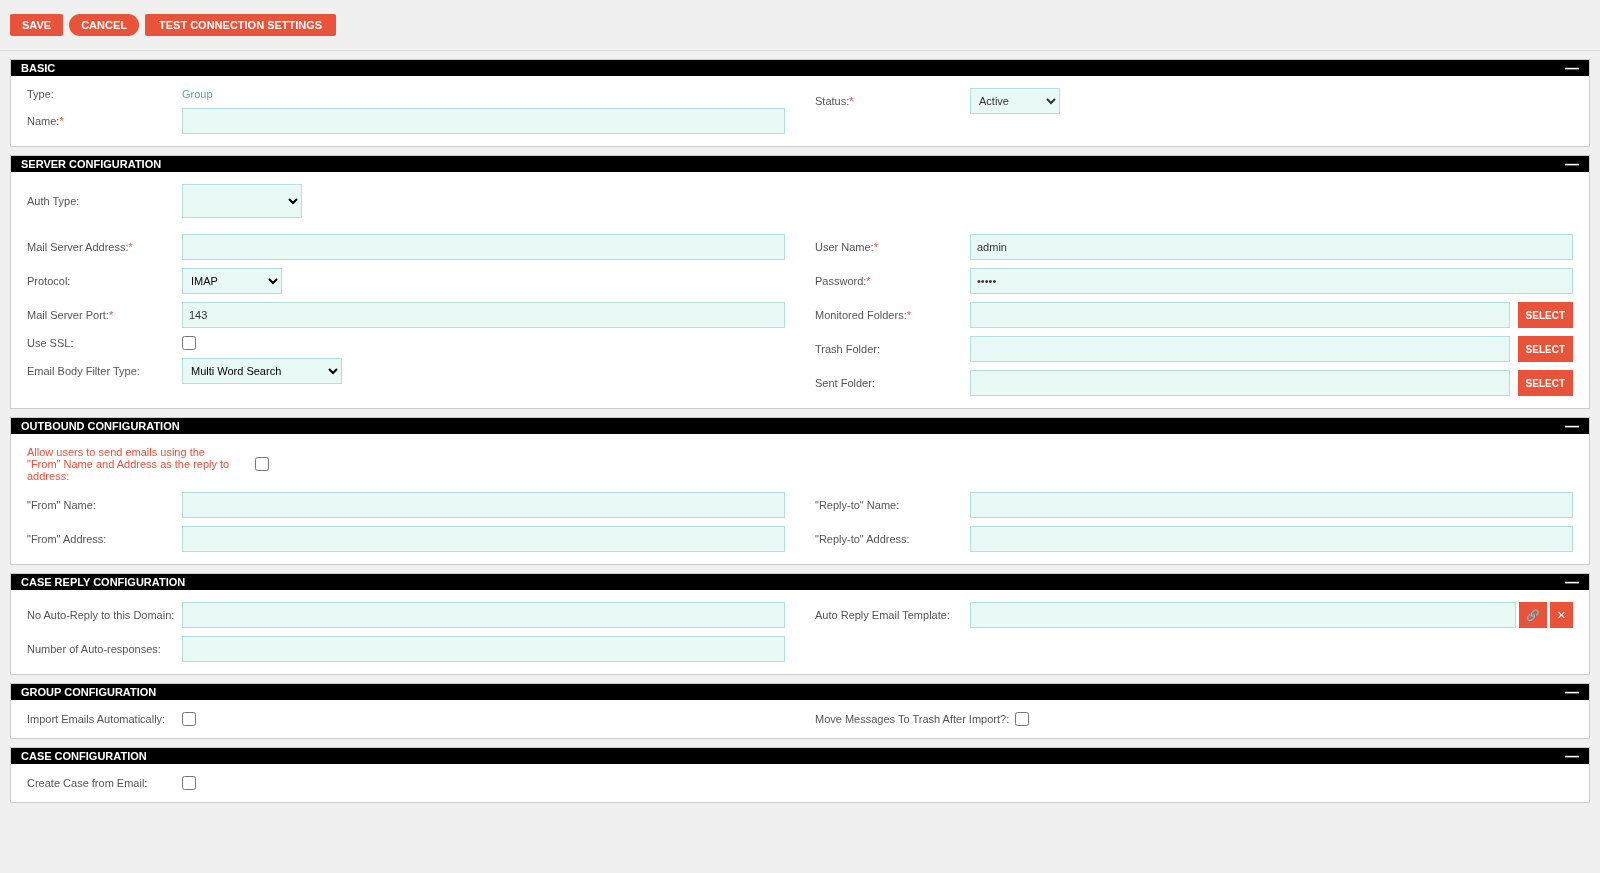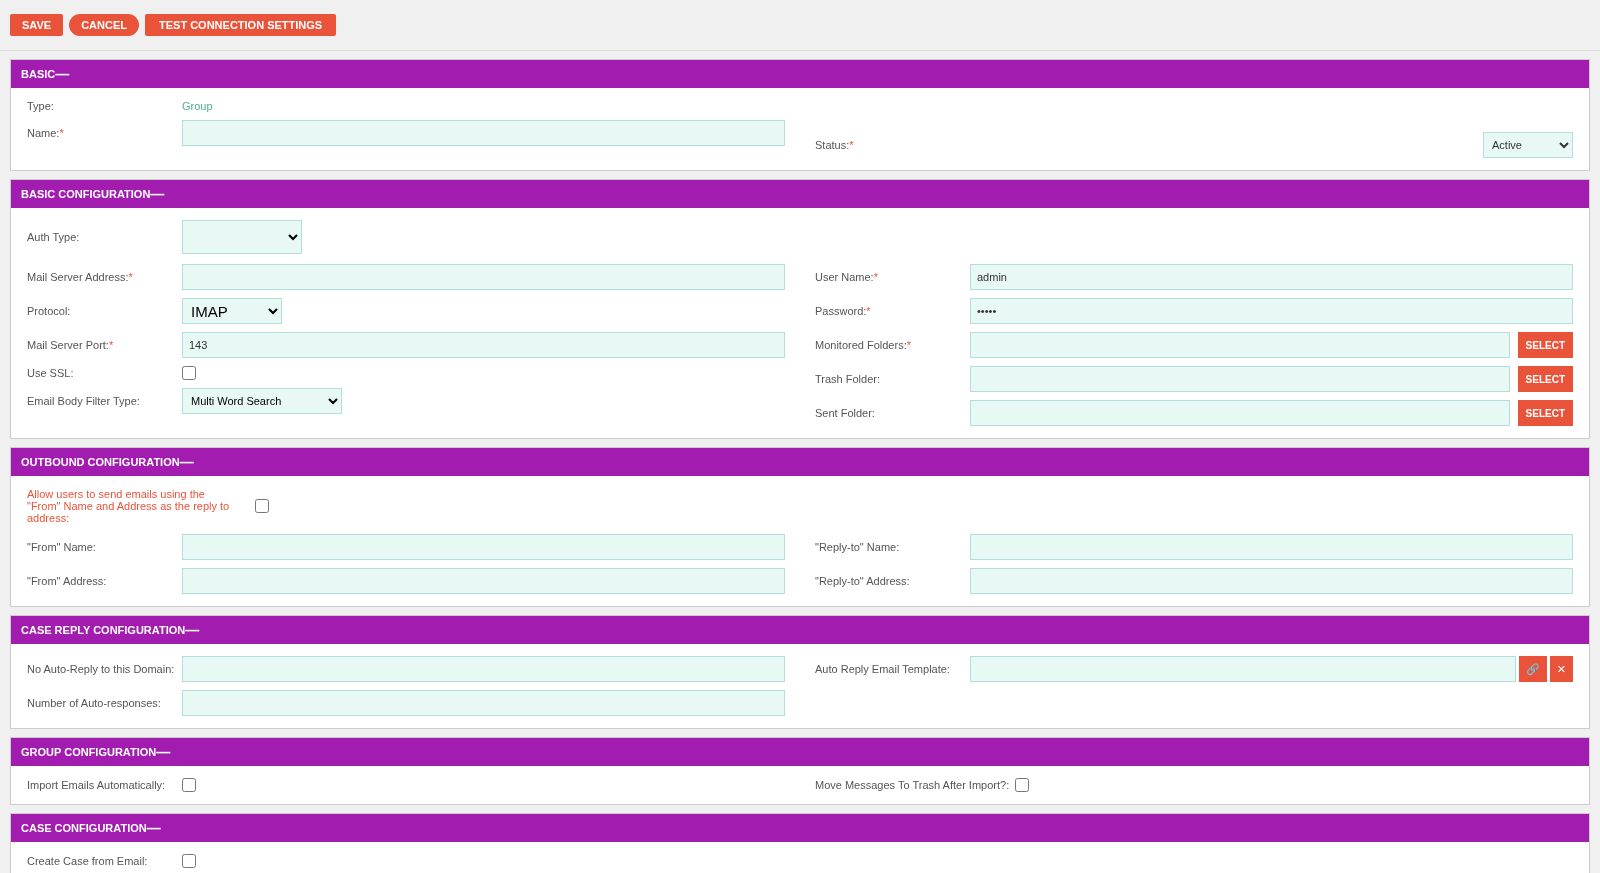--- a/index.html
+++ b/index.html
@@ -44,27 +44,27 @@
       border-radius: 2px;
     }
 
     
     .section {
       margin: 8px 10px;
       border: 1px solid #ccc;
       background: #fff;
     }
     .section-header {
-      background: #a21caf;
-      color: #fff;
-      padding: 6px 10px;
+      background: #000000;
+      color: #fff;
+      padding: 0 10px;
       font-size: 11px;
       font-weight: bold;
       display: flex;
-      justify-content: flex-start;
+      justify-content: space-between;
       align-items: center;
     }
     .section-header .collapse-icon {
       font-size: 14px;
       cursor: pointer;
       color: #fff;
     }
     .section-body {
       padding: 12px 16px;
     }
@@ -190,63 +190,63 @@
           <span class="field-value">Group</span>
         </div>
         <div class="inline-row">
           <span class="label-col">
             <span>Name:</span><span style="color:#e8533a">*</span>
           </span>
           <input type="text" class="form-input" style="min-width: 340px;">
         </div>
       </div>
       <div class="panel-col">
-        <div class="inline-row" style="margin-top:32px;justify-content:space-between;">
+        <div class="inline-row" style="">
           <span class="label-col">
             <span>Status:</span><span style="color:#e8533a">*</span>
           </span>
           <div class="status-select-wrap">
             <select>
               <option>Active</option>
               <option>Inactive</option>
             </select>
           </div>
         </div>
       </div>
     </div>
   </div>
 </div>
 
 <div class="section">
   <div class="section-header">
-    <span>BASIC CONFIGURATION</span>
-    <span class="collapse-icon">—</span>
-  </div>
-  <div class="section-body">
-
-    <div class="inline-row" style="margin-bottom:10px;">
+    <span>SERVER CONFIGURATION</span>
+    <span class="collapse-icon">—</span>
+  </div>
+  <div class="section-body">
+
+    <div class="inline-row" style="margin-bottom:16px;">
       <span class="label-col">Auth Type:</span>
       <select style="height:26px;border:1px solid #b2dfdb;background:#e8f8f5;padding:16px 4px;font-size:11px;min-width:120px;">
         <option>Basic Auth</option>
         <option>OAuth</option>
       </select>
     </div>
 
     <div class="two-panel">
 
       <div class="panel-col">
         <div class="inline-row">
           <span class="label-col">
             <span>Mail Server Address:</span><span style="color:#e8533a">*</span>
           </span>
           <input type="text" class="form-input" style="min-width: 340px;">
         </div>
         <div class="inline-row">
           <span class="label-col">Protocol:</span>
-          <select style="height:26px;border:1px solid #b2dfdb;background:#e8f8f5;padding:0 4px;font-size:15px;min-width:100px;">
+          <select style="height:26px;border:1px solid #b2dfdb;background:#e8f8f5;padding:0 4px;font-size:11px;min-width:100px;">
             <option>IMAP</option>
             <option>POP3</option>
             <option>Exchange</option>
           </select>
         </div>
         <div class="inline-row">
           <span class="label-col">
             <span>Mail Server Port:</span><span style="color:#e8533a">*</span>
           </span>
           <input type="text" class="form-input" style="min-width: 340px;" value="143">

